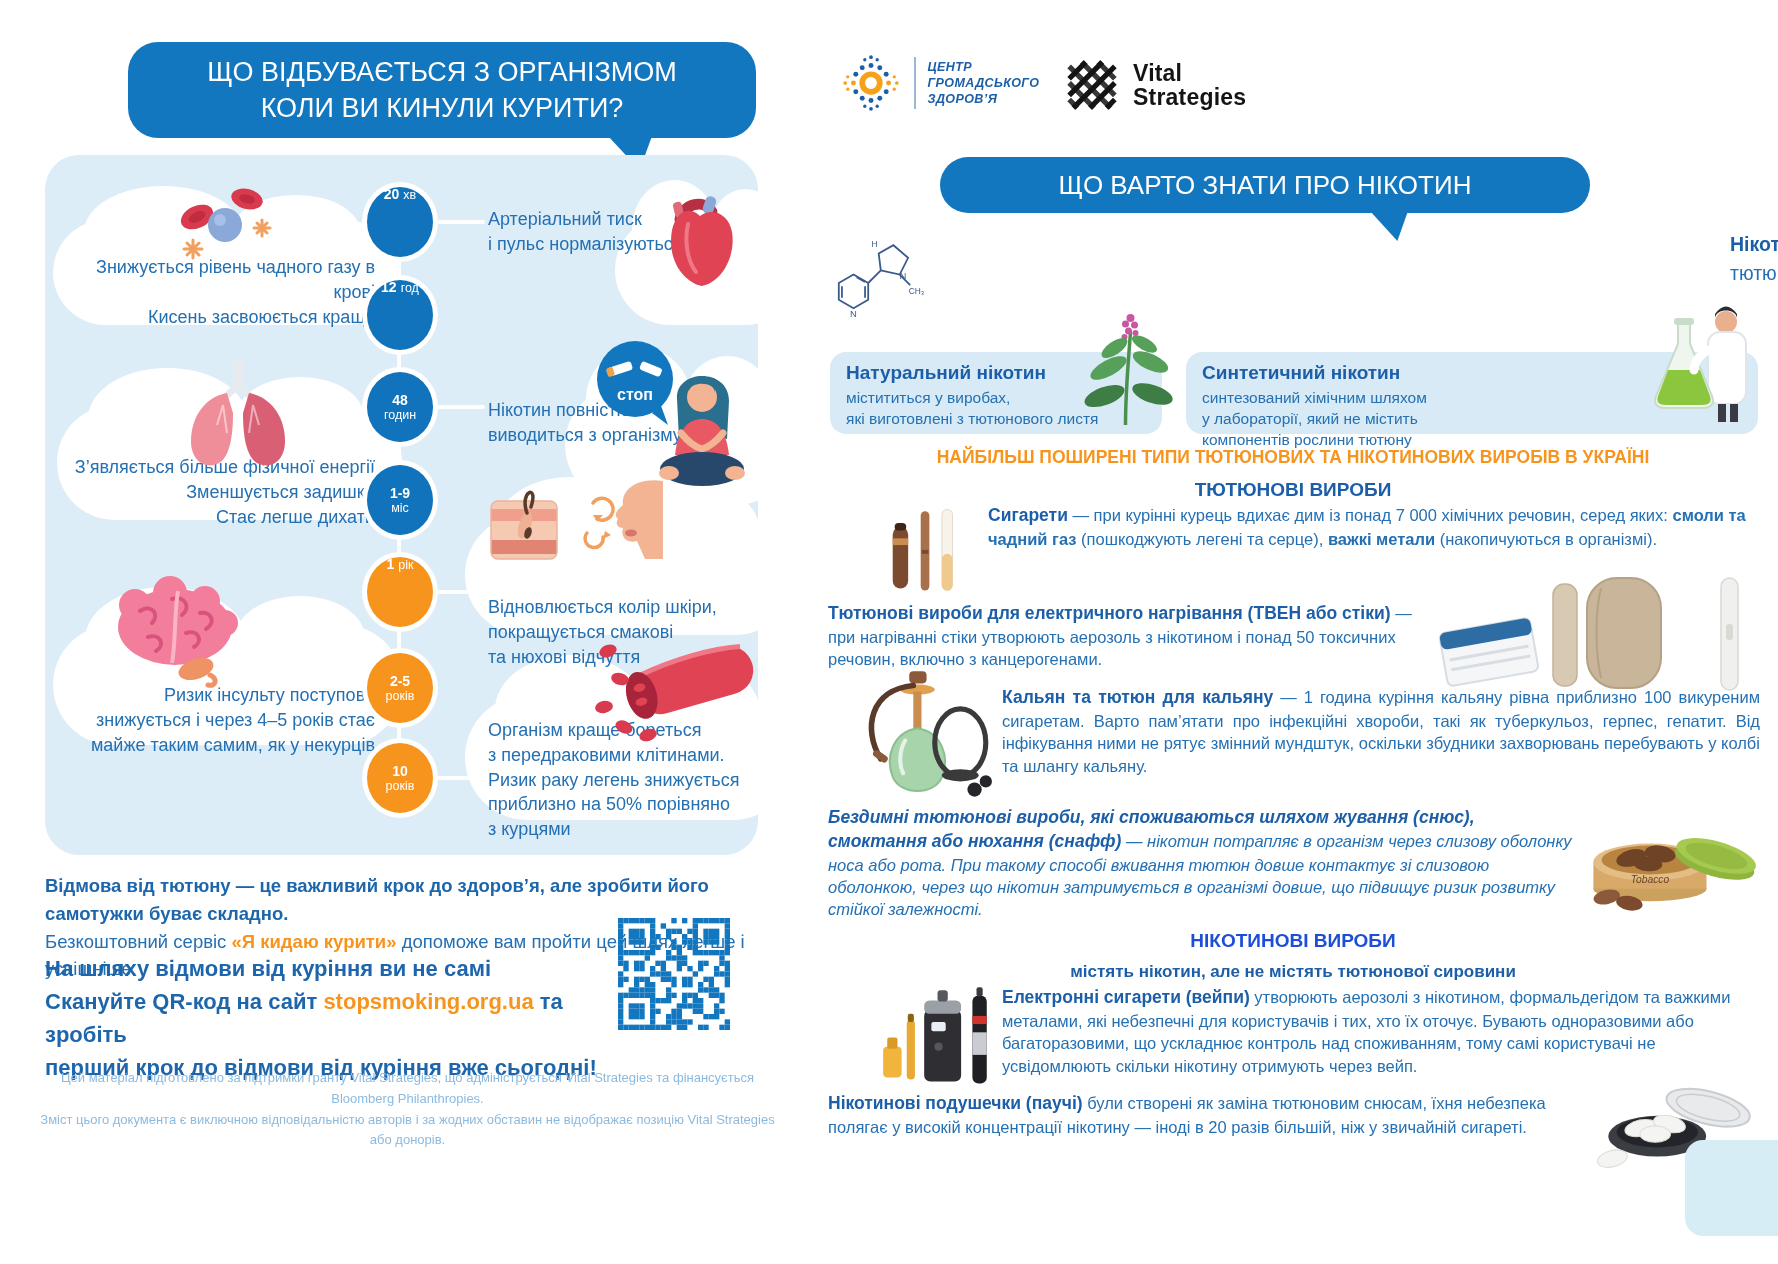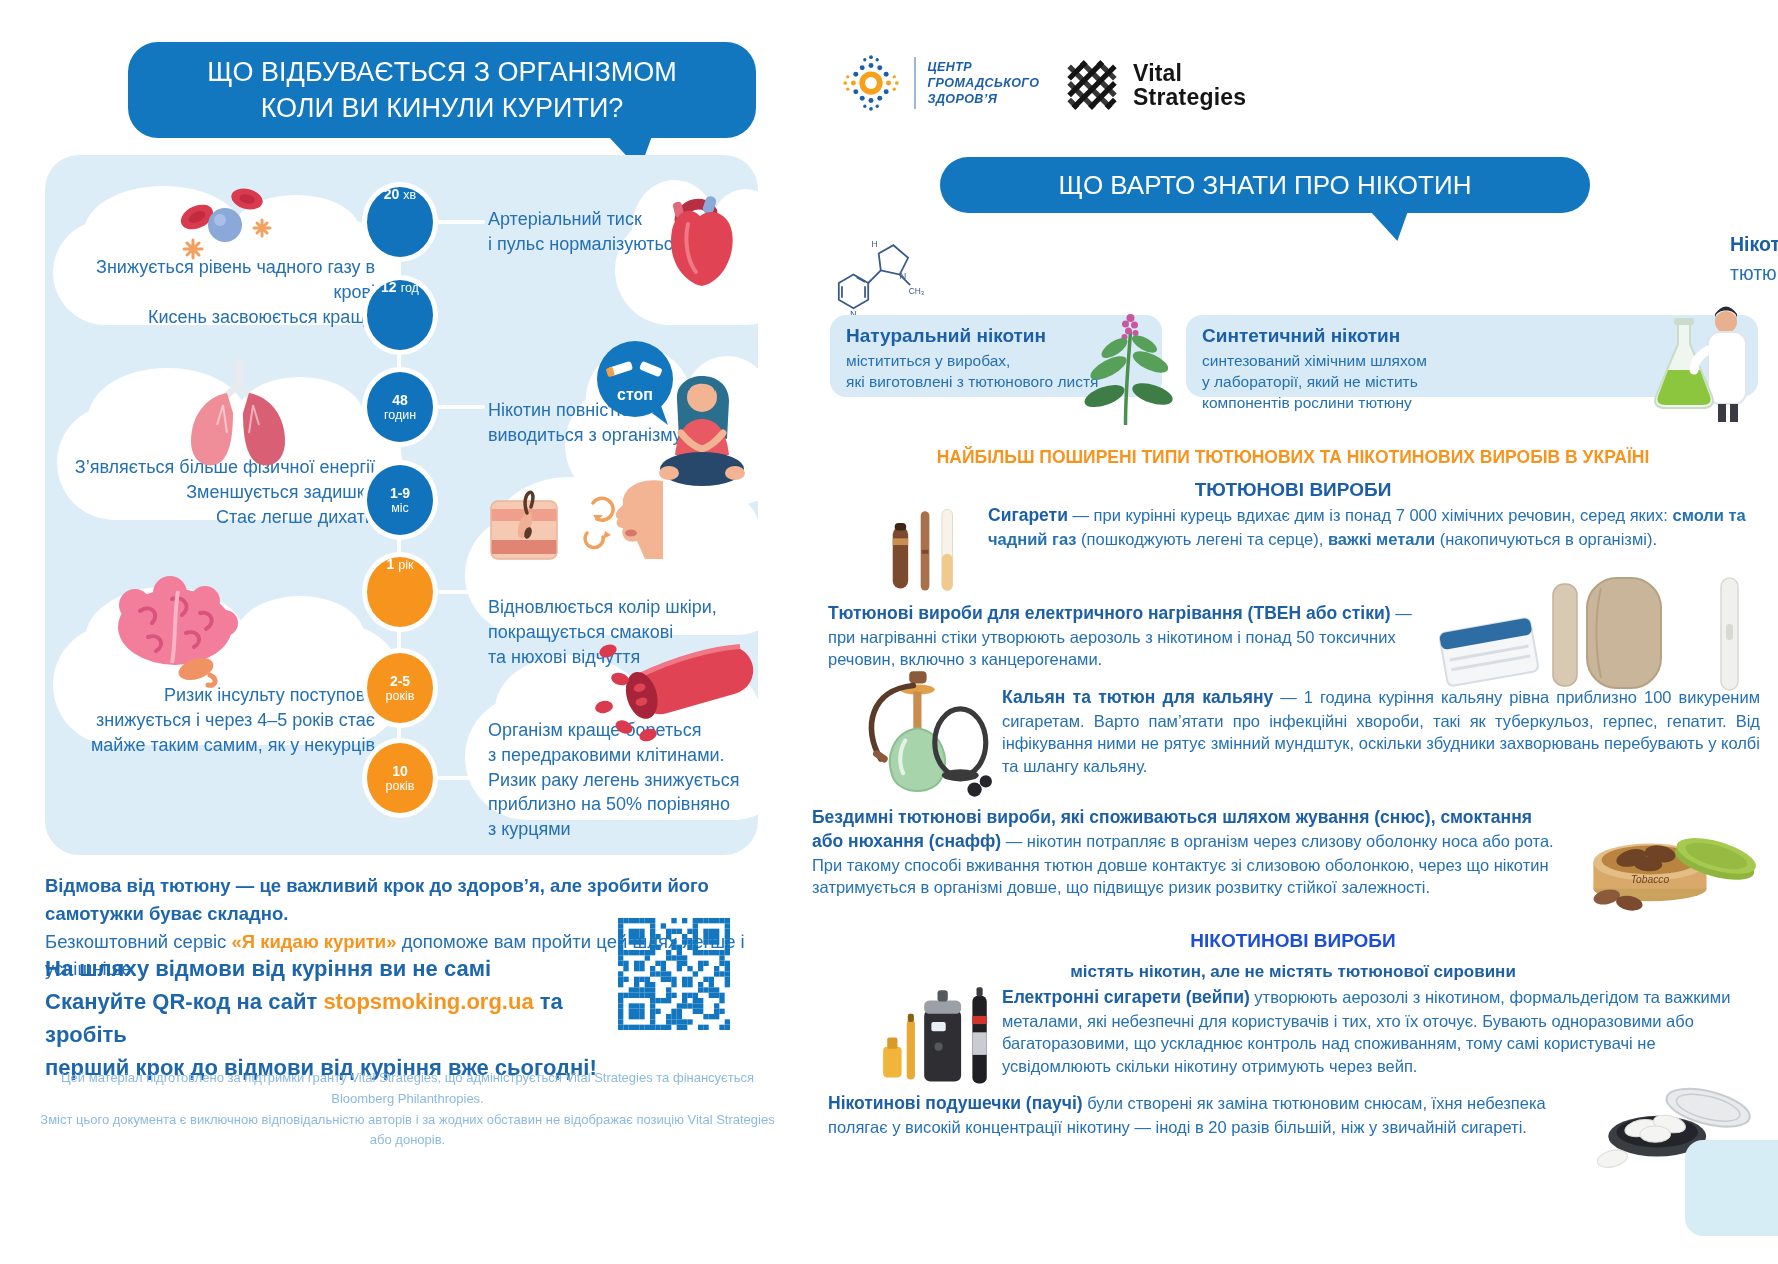--- a/index.html
+++ b/index.html
@@ -36,21 +36,21 @@
   .orange-b{color:#f7941e;font-weight:bold;}
   .cta{position:absolute;left:45px;top:952px;width:575px;font-size:22px;font-weight:bold;color:#1e66ac;line-height:1.5;}
   .footer{position:absolute;left:40px;top:1068px;width:735px;text-align:center;font-size:13px;
           color:#8cbadf;line-height:1.6;}
   
   .logo-text{font-weight:bold;color:#1c5fa8;font-size:12.5px;line-height:1.3;letter-spacing:.4px;font-style:italic;}
   .vital-text{color:#141414;font-size:23px;font-weight:bold;line-height:1.05;letter-spacing:.2px;}
   .cdc-text{font-weight:bold;color:#16355c;font-size:13.5px;line-height:1.35;text-align:center;letter-spacing:.3px;}
   .intro{position:absolute;left:940px;top:230px;width:735px;font-size:19.5px;line-height:1.5;color:#2470b3;}
   .intro .b{color:#1c5fa8;}
-  .nic-box{position:absolute;top:315px;height:82px;background:#d7eaf6;border-radius:16px;box-sizing:border-box;
+  .nic-box{position:absolute;top:352px;height:82px;background:#d7eaf6;border-radius:16px;box-sizing:border-box;
            padding:10px 16px;}
   .nic-box h3{margin:0 0 4px 0;font-size:19px;color:#1c5fa8;}
   .nic-box div{font-size:15.5px;color:#2470b3;line-height:1.35;}
   .center-h{position:absolute;left:828px;width:930px;text-align:center;font-weight:bold;}
   .prod{position:absolute;font-size:16.5px;color:#2470b3;line-height:1.36;}
   .prod .lead{font-weight:bold;color:#1c5fa8;font-size:17.5px;}
   .warning-box{position:absolute;left:895px;top:1140px;width:862px;height:96px;background:#d6edf6;
                border-radius:18px;display:flex;flex-direction:column;align-items:center;justify-content:center;
                font-size:18px;font-weight:bold;color:#1c5fa8;line-height:1.5;text-align:center;}
 </style>
@@ -697,21 +697,21 @@
     <path d="M56 70 C50 80 50 94 54 102" stroke="#ffffff" stroke-width="4" stroke-linecap="round" fill="none" opacity=".7"></path>
     <ellipse cx="110" cy="72" rx="25" ry="33" fill="none" stroke="#3a3a3a" stroke-width="5"></ellipse>
     <ellipse cx="110" cy="104" rx="18" ry="6" fill="#3a3a3a"></ellipse>
     <circle cx="124" cy="118" r="7" fill="#26262a"></circle>
       <circle cx="135" cy="110" r="6" fill="#26262a"></circle>
   </svg>
   <div class="prod" style="left:212px;top:686px;width:758px;text-align:justify;">
     <span class="lead">Кальян та тютюн для кальяну</span><span> — 1 година куріння кальяну рівна приблизно 100 викуреним сигаретам. Варто пам’ятати про інфекційні хвороби, такі як туберкульоз, герпес, гепатит. Від інфікування ними не рятує змінний мундштук, оскільки збудники захворювань перебувають у колбі та шлангу кальяну.</span>
   </div>
 
-  <div class="prod" style="left:22px;top:806px;width:748px;">
+  <div class="prod" style="left:38px;top:806px;width:748px;font-style:italic;">
     <span class="lead">Бездимні тютюнові вироби, які споживаються шляхом жування (снюс), смоктання або нюхання (снафф)</span><span> — нікотин потрапляє в організм через слизову оболонку носа або рота. При такому способі вживання тютюн довше контактує зі слизовою оболонкою, через що нікотин затримується в організмі довше, що підвищує ризик розвитку стійкої залежності.</span>
   </div>
   <svg class="abs" style="left:790px;top:808px;" width="180" height="104" viewBox="0 0 175 100">
     <ellipse cx="68" cy="78" rx="55" ry="12" fill="#caa25e"></ellipse>
     <rect x="13" y="52" width="110" height="26" fill="#d8a968"></rect>
     <ellipse cx="68" cy="52" rx="55" ry="18" fill="#e3bd85"></ellipse>
     <ellipse cx="68" cy="50" rx="47" ry="14" fill="#b9843f"></ellipse>
     <g fill="#6f4326">
       <ellipse cx="50" cy="48" rx="15" ry="8" transform="rotate(-15 50 48)"></ellipse>
       <ellipse cx="78" cy="44" rx="15" ry="8" transform="rotate(10 78 44)"></ellipse>

